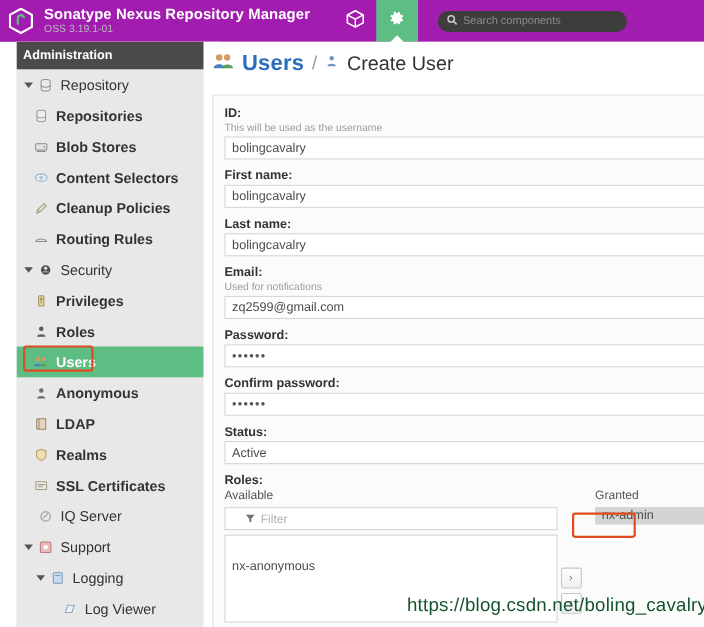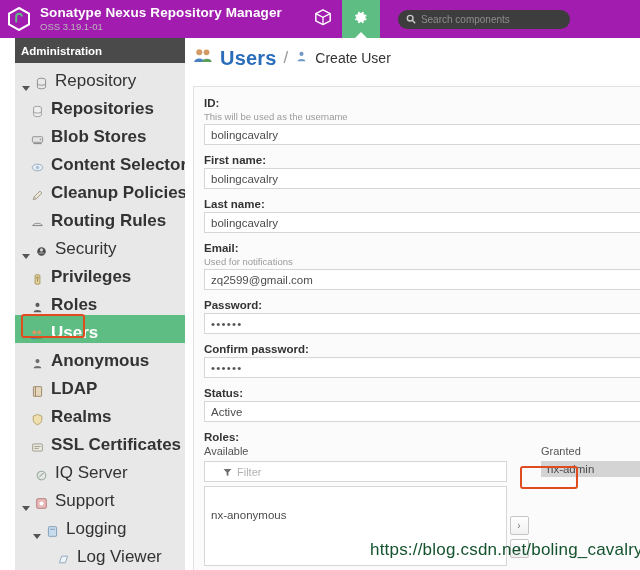--- a/index.html
+++ b/index.html
@@ -41,21 +41,21 @@
   
   .sidebar {
     position: absolute; top: 38px; left: 15px; width: 185px; height: 532px;
     background: #e8e8e8; border-right: 1px solid #d0d0d0; overflow: hidden;
   }
   .admin-bar {
     height: 25px; background: #4a4a4a; color: #ffffff;
     font-size: 11.5px; font-weight: bold; display: flex; align-items: center; padding-left: 6px;
   }
   .nav-item {
-    height: 28px; display: flex; align-items: flex-end; font-size: 17px; color: #333333;
+    height: 28px; display: flex; align-items: center; font-size: 13px; color: #333333;
     position: relative;
   }
   .nav-item.sel { background: #5dbd82; color: #ffffff; }
   .nav-item.sel .ni-label { color: #ffffff; }
   .caret {
     width: 0; height: 0; border-left: 4.5px solid transparent; border-right: 4.5px solid transparent;
     border-top: 5.5px solid #555; margin-right: 3px;
   }
   .ni-icon { width: 16px; height: 16px; display: inline-flex; align-items: center; justify-content: center; flex: 0 0 16px; }
   .ni-label { margin-left: 6px; white-space: nowrap; }
@@ -73,21 +73,21 @@
   
   .main {
     position: absolute; top: 38px; left: 185px; width: 455px; height: 532px;
     background: #ffffff; overflow: hidden;
   }
   .breadcrumb {
     height: 40px; display: flex; align-items: center; padding-left: 8px; gap: 7px;
   }
   .bc-users { color: #2a6ebb; font-size: 20px; font-weight: bold; letter-spacing: .2px; }
   .bc-sep { color: #999; font-size: 17px; }
-  .bc-create { color: #333; font-size: 14px; text-align: right; }
+  .bc-create { color: #333; font-size: 18px; text-align: right; }
 
   .panel {
     position: absolute; top: 48px; left: 8px; width: 640px; bottom: -20px;
     background: #fbfbfb; border: 1px solid #e2e2e2; padding: 10px 10px 0 10px;
   }
   .fld-label { font-size: 11.5px; font-weight: bold; color: #333; margin-bottom: 2px; }
   .fld-hint { font-size: 9.5px; color: #9b9b9b; margin-bottom: 2px; }
   .fld-input {
     width: 100%; height: 21px; border: 1px solid #d6d6d6; background: #ffffff;
     font-size: 11.5px; color: #4c4c4c; padding: 0 6px; line-height: 19px;

